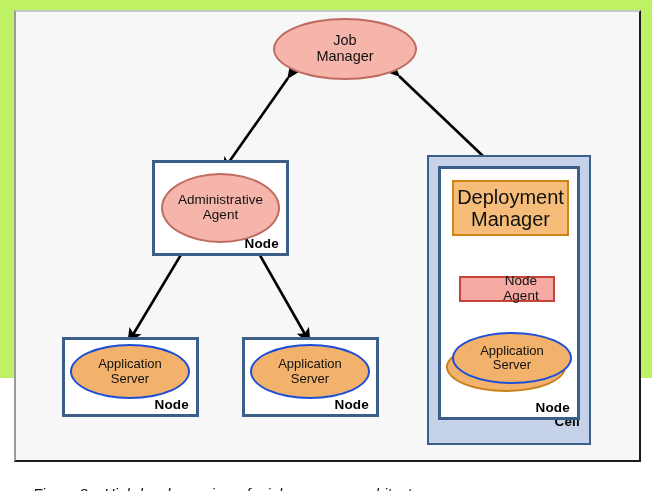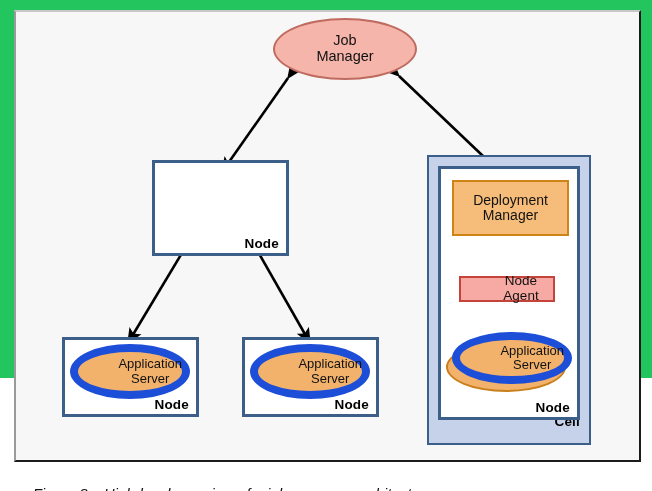--- a/index.html
+++ b/index.html
@@ -10,21 +10,21 @@
   body {
     width: 652px;
     height: 491px;
     font-family: "Liberation Sans", sans-serif;
     overflow: hidden;
   }
   #root {
     position: relative;
     width: 652px;
     height: 378px;
-    background: #22c55e;
+    background: #bef264;
   }
 
   
   #figure-frame {
     position: absolute;
     left: 14px;
     top: 10px;
     width: 627px;
     height: 452px;
     background: #f7f7f7;
@@ -86,22 +86,21 @@
     box-sizing: border-box;
     line-height: 1.08;
     color: #111111;
   }
   .ellipse-pink {
     background: #f5b5ab;
     border: 2px solid #c06b60;
   }
   .ellipse-orange {
     background: #f2b26c;
-    border: 8px solid #1d4ed8;
-    justify-content: flex-end;
+    border: 2px solid #1d4ed8;
   }
   .rect-shape {
     position: absolute;
     display: flex;
     align-items: center;
     justify-content: center;
     text-align: center;
     box-sizing: border-box;
     line-height: 1.1;
     color: #111111;
@@ -168,20 +167,24 @@
   </svg>
 
   <div class="ellipse ellipse-pink txt2" style="left:273px; top:18px; width:144px; height:62px; font-size:14.5px;">
     <span>Job
 Manager</span>
   </div>
 
   <div class="node-box" style="left:152px; top:160px; width:137px; height:96px;">
     <span class="node-label">Node</span>
   </div>
+  <div class="ellipse ellipse-pink txt2" style="left:161px; top:173px; width:119px; height:70px; font-size:13.5px;">
+    <span>Administrative
+Agent</span>
+  </div>
 
   <div class="node-box" style="left:62px; top:337px; width:137px; height:80px;">
     <span class="node-label">Node</span>
   </div>
   <div class="ellipse ellipse-orange txt2" style="left:70px; top:344px; width:120px; height:55px; font-size:13px;">
     <span>Application
 Server</span>
   </div>
 
   <div class="node-box" style="left:242px; top:337px; width:137px; height:80px;">
@@ -193,21 +196,21 @@
   </div>
 
   <div class="cell-box" style="left:427px; top:155px; width:164px; height:290px;">
     <span class="cell-label">Cell</span>
   </div>
 
   <div class="node-box" style="left:438px; top:166px; width:142px; height:254px;">
     <span class="node-label">Node</span>
   </div>
 
-  <div class="rect-shape rect-orange txt2" style="left:452px; top:180px; width:117px; height:56px; font-size:14px;">
+  <div class="rect-shape rect-orange txt2" style="left:452px; top:180px; width:117px; height:56px; font-size:20px;">
     <span>Deployment
 Manager</span>
   </div>
 
   <div class="rect-shape rect-red" style="left:459px; top:276px; width:96px; height:26px; font-size:13.5px;">
     <span>Node Agent</span>
   </div>
 
   <div class="disc-shadow" style="left:446px; top:342px; width:120px; height:50px;"></div>
   <div class="ellipse ellipse-orange txt2" style="left:452px; top:332px; width:120px; height:52px; font-size:13px;">

